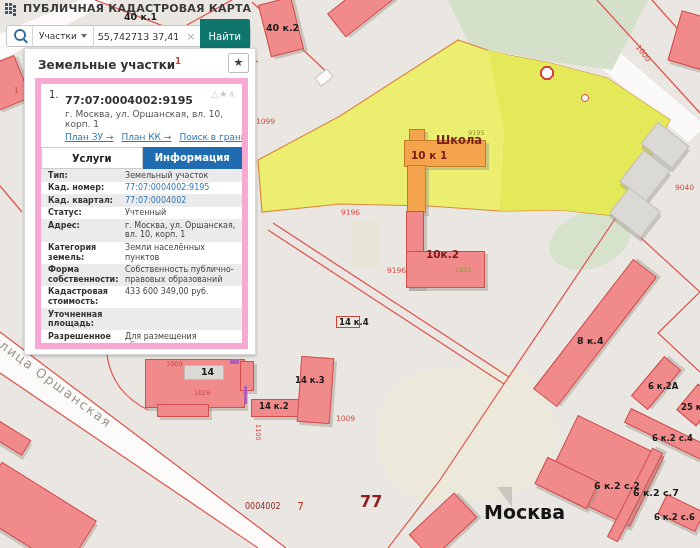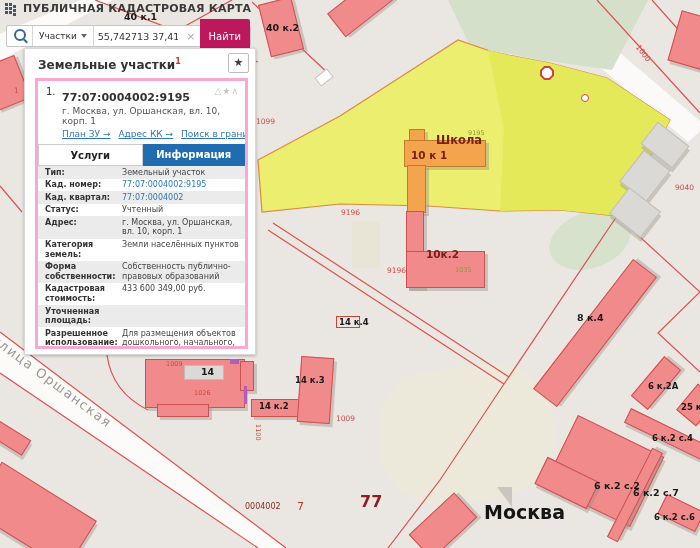--- a/index.html
+++ b/index.html
@@ -44,28 +44,28 @@
   #app-title{font-size:11px;font-weight:bold;color:#3a3a3a;letter-spacing:.2px;}
 
   
   #search-bar{position:absolute;left:6px;top:25px;width:245px;height:22px;background:#fff;border:1px solid #c6c6c6;border-radius:2px;z-index:20;display:flex;align-items:center;box-sizing:border-box;}
   .mag{position:relative;width:8px;height:8px;border:2px solid #31689c;border-radius:50%;margin:0 6px 2px 7px;flex:0 0 auto;}
   .mag::after{content:'';position:absolute;width:5px;height:2px;background:#31689c;transform:rotate(45deg);right:-4px;bottom:-3px;}
   #cat-btn{display:flex;align-items:center;gap:4px;font-size:9px;color:#333;border:1px solid #d6d6d6;border-top:none;border-bottom:none;height:100%;padding:0 6px;cursor:pointer;background:#fff;}
   .caret{width:0;height:0;border-left:3.5px solid transparent;border-right:3.5px solid transparent;border-top:4px solid #666;}
   #search-input{flex:1;border:none;outline:none;font-size:9.5px;color:#333;padding:0 4px;min-width:0;font-family:"DejaVu Sans",sans-serif;}
   #clear-btn{color:#b0b0b0;font-size:11px;padding:0 4px;cursor:pointer;}
-  #find-btn{background:#be185d;color:#fff;font-size:10px;border:none;height:34px;padding:0 9px;border-radius:0 2px 2px 0;cursor:pointer;font-family:"DejaVu Sans",sans-serif;}
+  #find-btn{background:#0f766e;color:#fff;font-size:10px;border:none;height:34px;padding:0 9px;border-radius:0 2px 2px 0;cursor:pointer;font-family:"DejaVu Sans",sans-serif;}
 
   
   #panel{position:absolute;left:24px;top:48px;width:232px;height:307px;background:#fff;border:1px solid #d8d8d8;box-shadow:0 1px 3px rgba(0,0,0,.25);z-index:20;box-sizing:border-box;}
   #panel-header{position:relative;height:26px;line-height:26px;padding-left:13px;font-size:12px;font-weight:bold;color:#333;}
   #panel-title sup{color:#c0392b;font-size:8px;font-weight:bold;}
   #fav-btn{position:absolute;right:6px;top:4px;width:19px;height:18px;border:1px solid #bdbdbd;border-radius:2px;text-align:center;line-height:17px;font-size:11px;color:#444;cursor:pointer;background:#fff;}
-  #item{position:absolute;left:10px;right:7px;top:29px;bottom:5px;border:3px solid #f9a8d4;overflow:hidden;}
+  #item{position:absolute;left:10px;right:7px;top:29px;bottom:5px;border:6px solid #f9a8d4;overflow:hidden;}
   #item-head{position:relative;padding:5px 8px 0 8px;}
   #item-index{display:inline-block;width:16px;font-size:10px;color:#333;vertical-align:top;}
   #item-cad{font-size:11px;font-weight:bold;color:#333;}
   #item-icons{position:absolute;right:6px;top:5px;color:#c4c4c4;font-size:9px;letter-spacing:1px;}
   #item-address{padding:1px 6px 0 24px;font-size:9px;color:#555;}
   #item-links{padding:3px 4px 0 24px;font-size:9px;color:#2d77b8;display:flex;gap:8px;flex-wrap:nowrap;}
   #item-links span{text-decoration:underline;cursor:pointer;white-space:nowrap;}
   #tabs{display:flex;margin-top:5px;}
   .tab{flex:1;height:22px;line-height:22px;text-align:center;font-size:10px;font-weight:bold;box-sizing:border-box;cursor:pointer;}
   .tab.active{background:#1f6cb0;color:#fff;}
@@ -170,21 +170,21 @@
         <div class="ml school" style="left: 436px; top: 133px;">Школа</div>
         <div class="ml maroon" style="left: 411px; top: 149px;">10 к 1</div>
         <div class="ml olive" style="left: 468px; top: 129px;">9195</div>
         <div class="ml red-label" style="left: 641px; top: 43px; transform: rotate(52deg);">1000</div>
         <div class="ml red-label" style="left: 675px; top: 183px;">9040</div>
         <div class="ml red-label" style="left: 341px; top: 208px;">9196</div>
         <div class="ml red-label" style="left: 387px; top: 266px;">9196</div>
         <div class="ml maroon" style="left: 426px; top: 248px;">10к.2</div>
         <div class="ml olive" style="left: 455px; top: 266px;">1035</div>
         <div class="ml bld-label-sm" style="left: 339px; top: 317px;">14 к.4</div>
-        <div class="ml bld-label" style="left: 577px; top: 312px;">8 к.4</div>
+        <div class="ml bld-label" style="left: 577px; top: 335px;">8 к.4</div>
         <div class="ml bld-label" style="left: 201px; top: 366px;">14</div>
         <div class="ml red-sm" style="left: 166px; top: 360px;">1009</div>
         <div class="ml red-sm" style="left: 194px; top: 389px;">1026</div>
         <div class="ml bld-label-sm" style="left: 259px; top: 401px;">14 к.2</div>
         <div class="ml bld-label-sm" style="left: 295px; top: 375px;">14 к.3</div>
         <div class="ml red-sm" style="left: 262px; top: 424px; transform: rotate(90deg);">1100</div>
         <div class="ml red-label" style="left: 336px; top: 414px;">1009</div>
         <div class="ml bld-label-sm" style="left: 648px; top: 381px;">6 к.2А</div>
         <div class="ml bld-label-sm" style="left: 681px; top: 402px;">25 к</div>
         <div class="ml bld-label-sm" style="left: 652px; top: 433px;">6 к.2 с.4</div>
@@ -223,21 +223,21 @@
       <span id="fav-btn">★</span>
     </div>
     <div id="item">
       <div id="item-head">
         <span id="item-index">1.</span><span id="item-cad">77:07:0004002:9195</span>
         <span id="item-icons"><span>△</span><span>★</span><span>∧</span></span>
       </div>
       <div id="item-address">г. Москва, ул. Оршанская, вл. 10, корп. 1</div>
       <div id="item-links">
         <span>План ЗУ →</span>
-        <span>Адрес КК →</span>
+        <span>План КК →</span>
         <span>Поиск в границах объекта →</span>
       </div>
       <div id="tabs">
         <div class="tab inactive">Услуги</div>
         <div class="tab active">Информация</div>
       </div>
       <div id="info-rows">
           <div class="irow">
             <div class="lbl">Тип:</div>
             <div class="val">Земельный участок</div>

